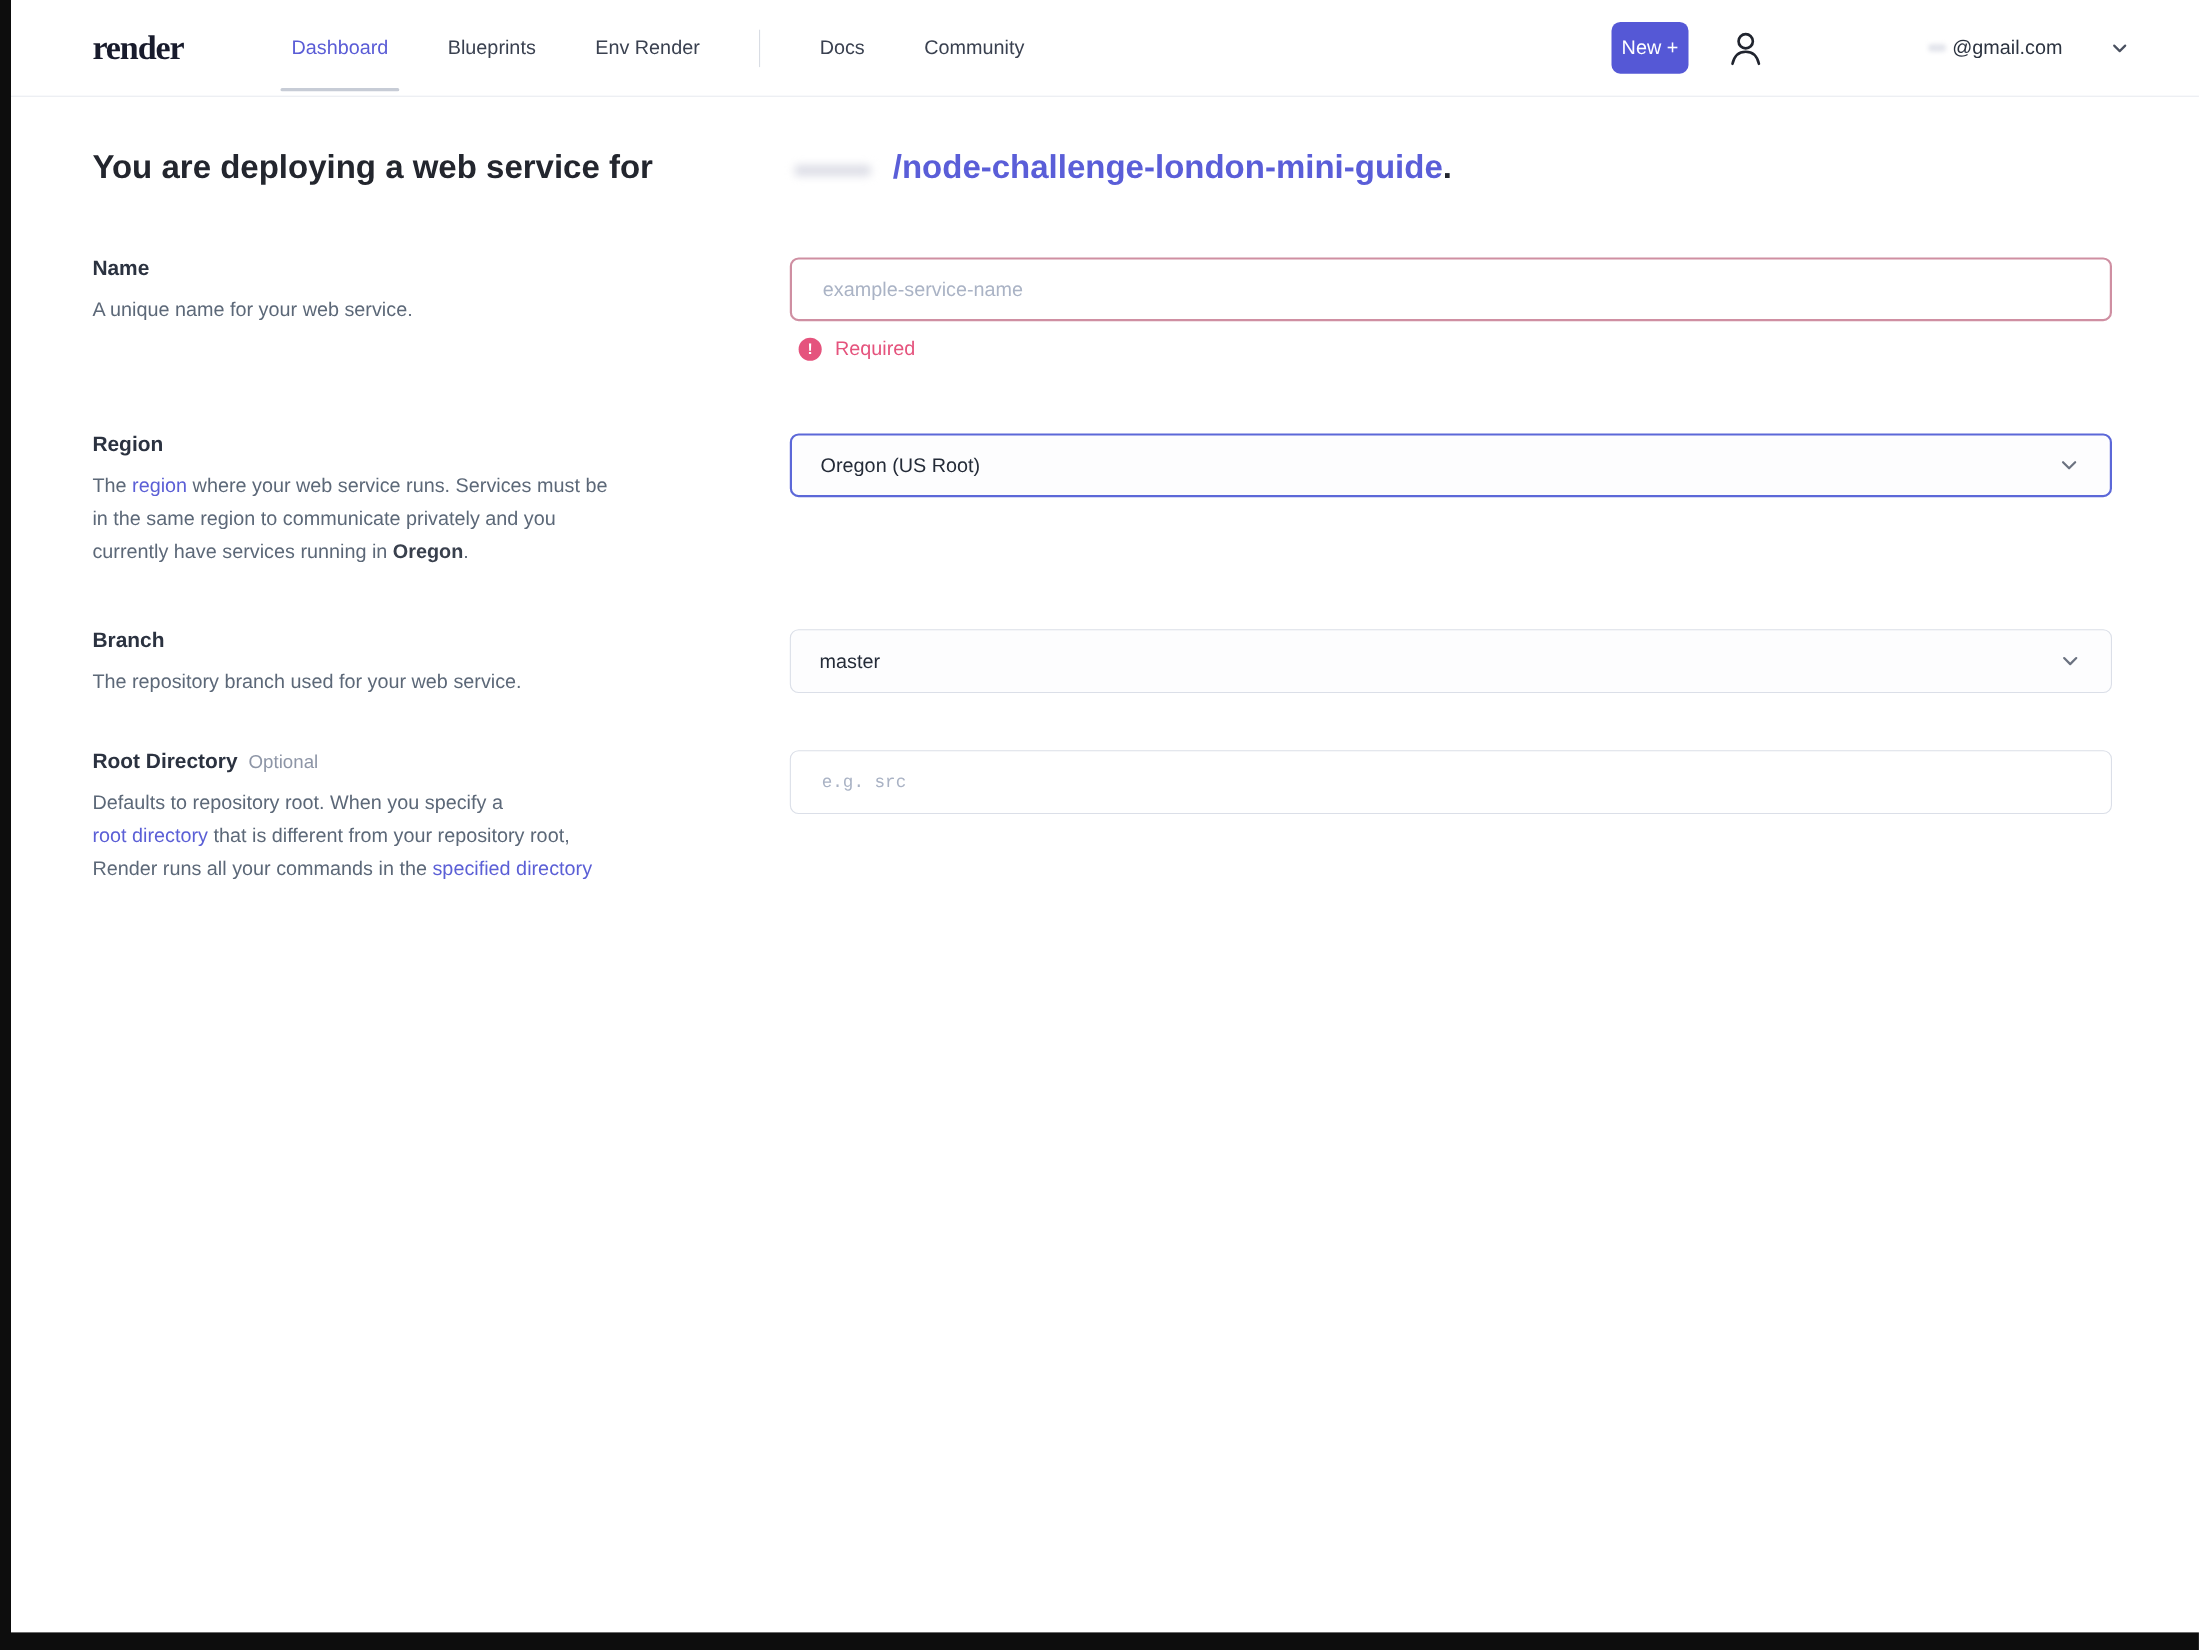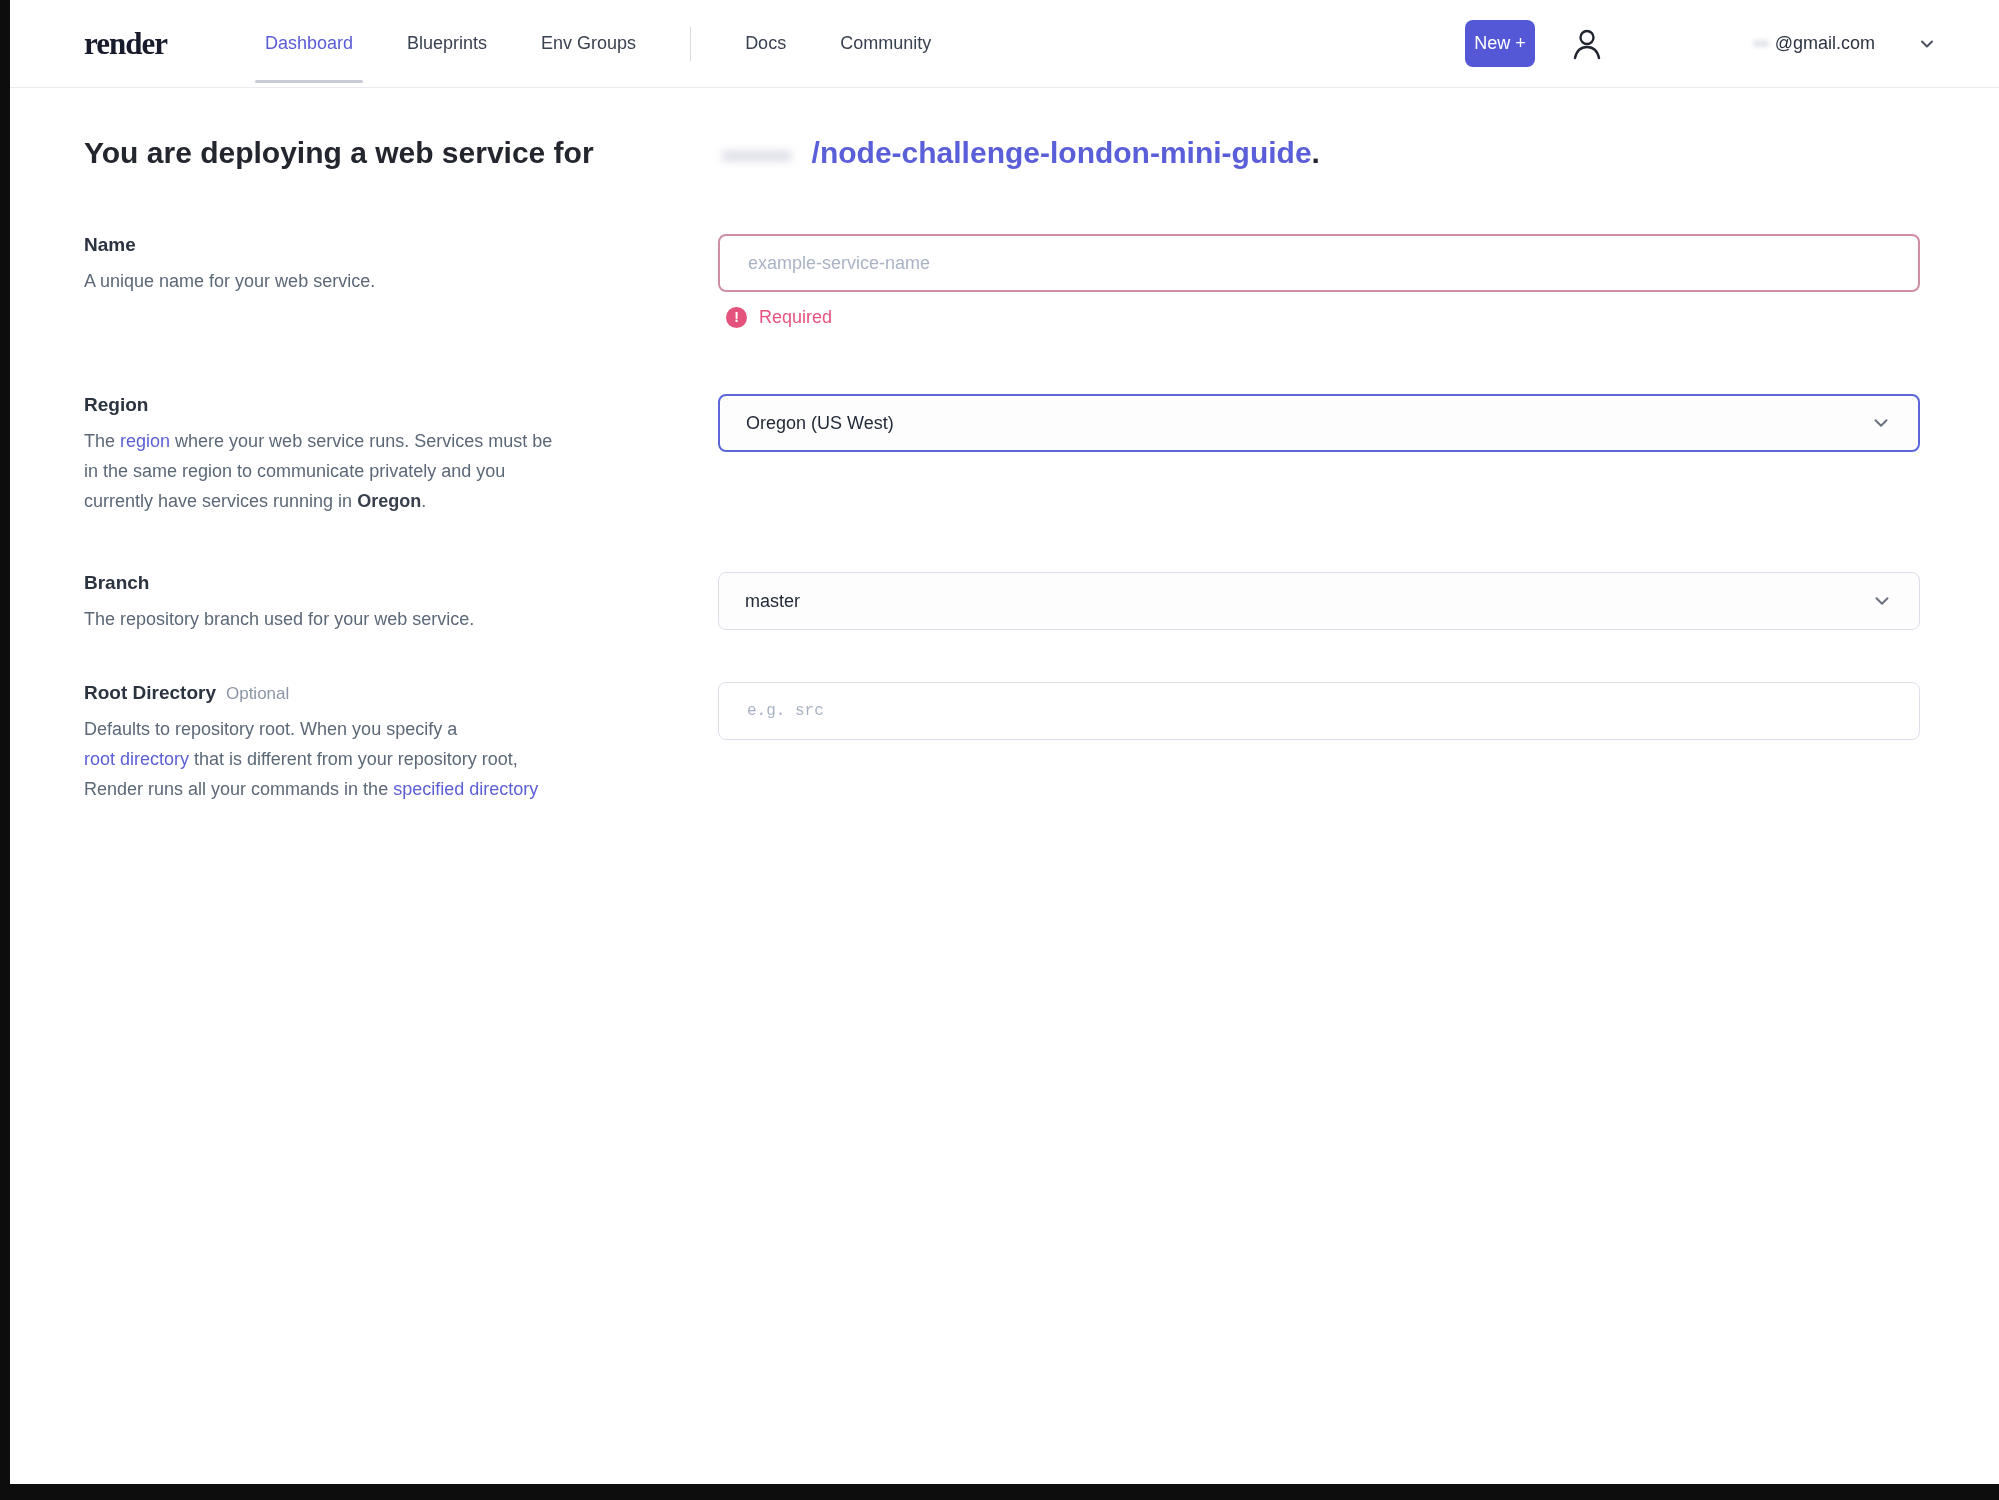--- a/index.html
+++ b/index.html
@@ -112,21 +112,21 @@
 
 <div class="edge-left"></div>
 <div class="edge-bottom"></div>
 
 <header class="nav">
   <div class="logo">render</div>
 
   <nav class="tabs">
     <div class="tab active">Dashboard</div>
     <div class="tab">Blueprints</div>
-    <div class="tab">Env Groups</div>
+    <div class="tab">Env Render</div>
     <div class="nav-divider"></div>
     <div class="tab">Docs</div>
     <div class="tab">Community</div>
   </nav>
 
   <div class="nav-right">
     <button class="new-button">New +</button>
 
     <div class="person">
       <span>
@@ -172,21 +172,21 @@
       <div class="row-left">
         <div class="field-label">Region</div>
         <div class="field-desc">
           <div><span>The </span><span class="desc-link">region</span><span> where your web service runs. Services must be</span></div>
           <div>in the same region to communicate privately and you</div>
           <div><span>currently have services running in </span><span class="desc-strong">Oregon</span><span>.</span></div>
         </div>
       </div>
       <div class="row-right">
         <div class="select select-focused">
-          <span>Oregon (US West)</span>
+          <span>Oregon (US Root)</span>
           <span>
             <svg width="22" height="22" viewBox="0 0 24 24" fill="none" stroke="#6b7280" stroke-width="2.2" stroke-linecap="round" stroke-linejoin="round">
               <path d="M6 9l6 6 6-6"></path>
             </svg>
           </span>
         </div>
       </div>
     </div>
 
     <div class="row row-branch">

